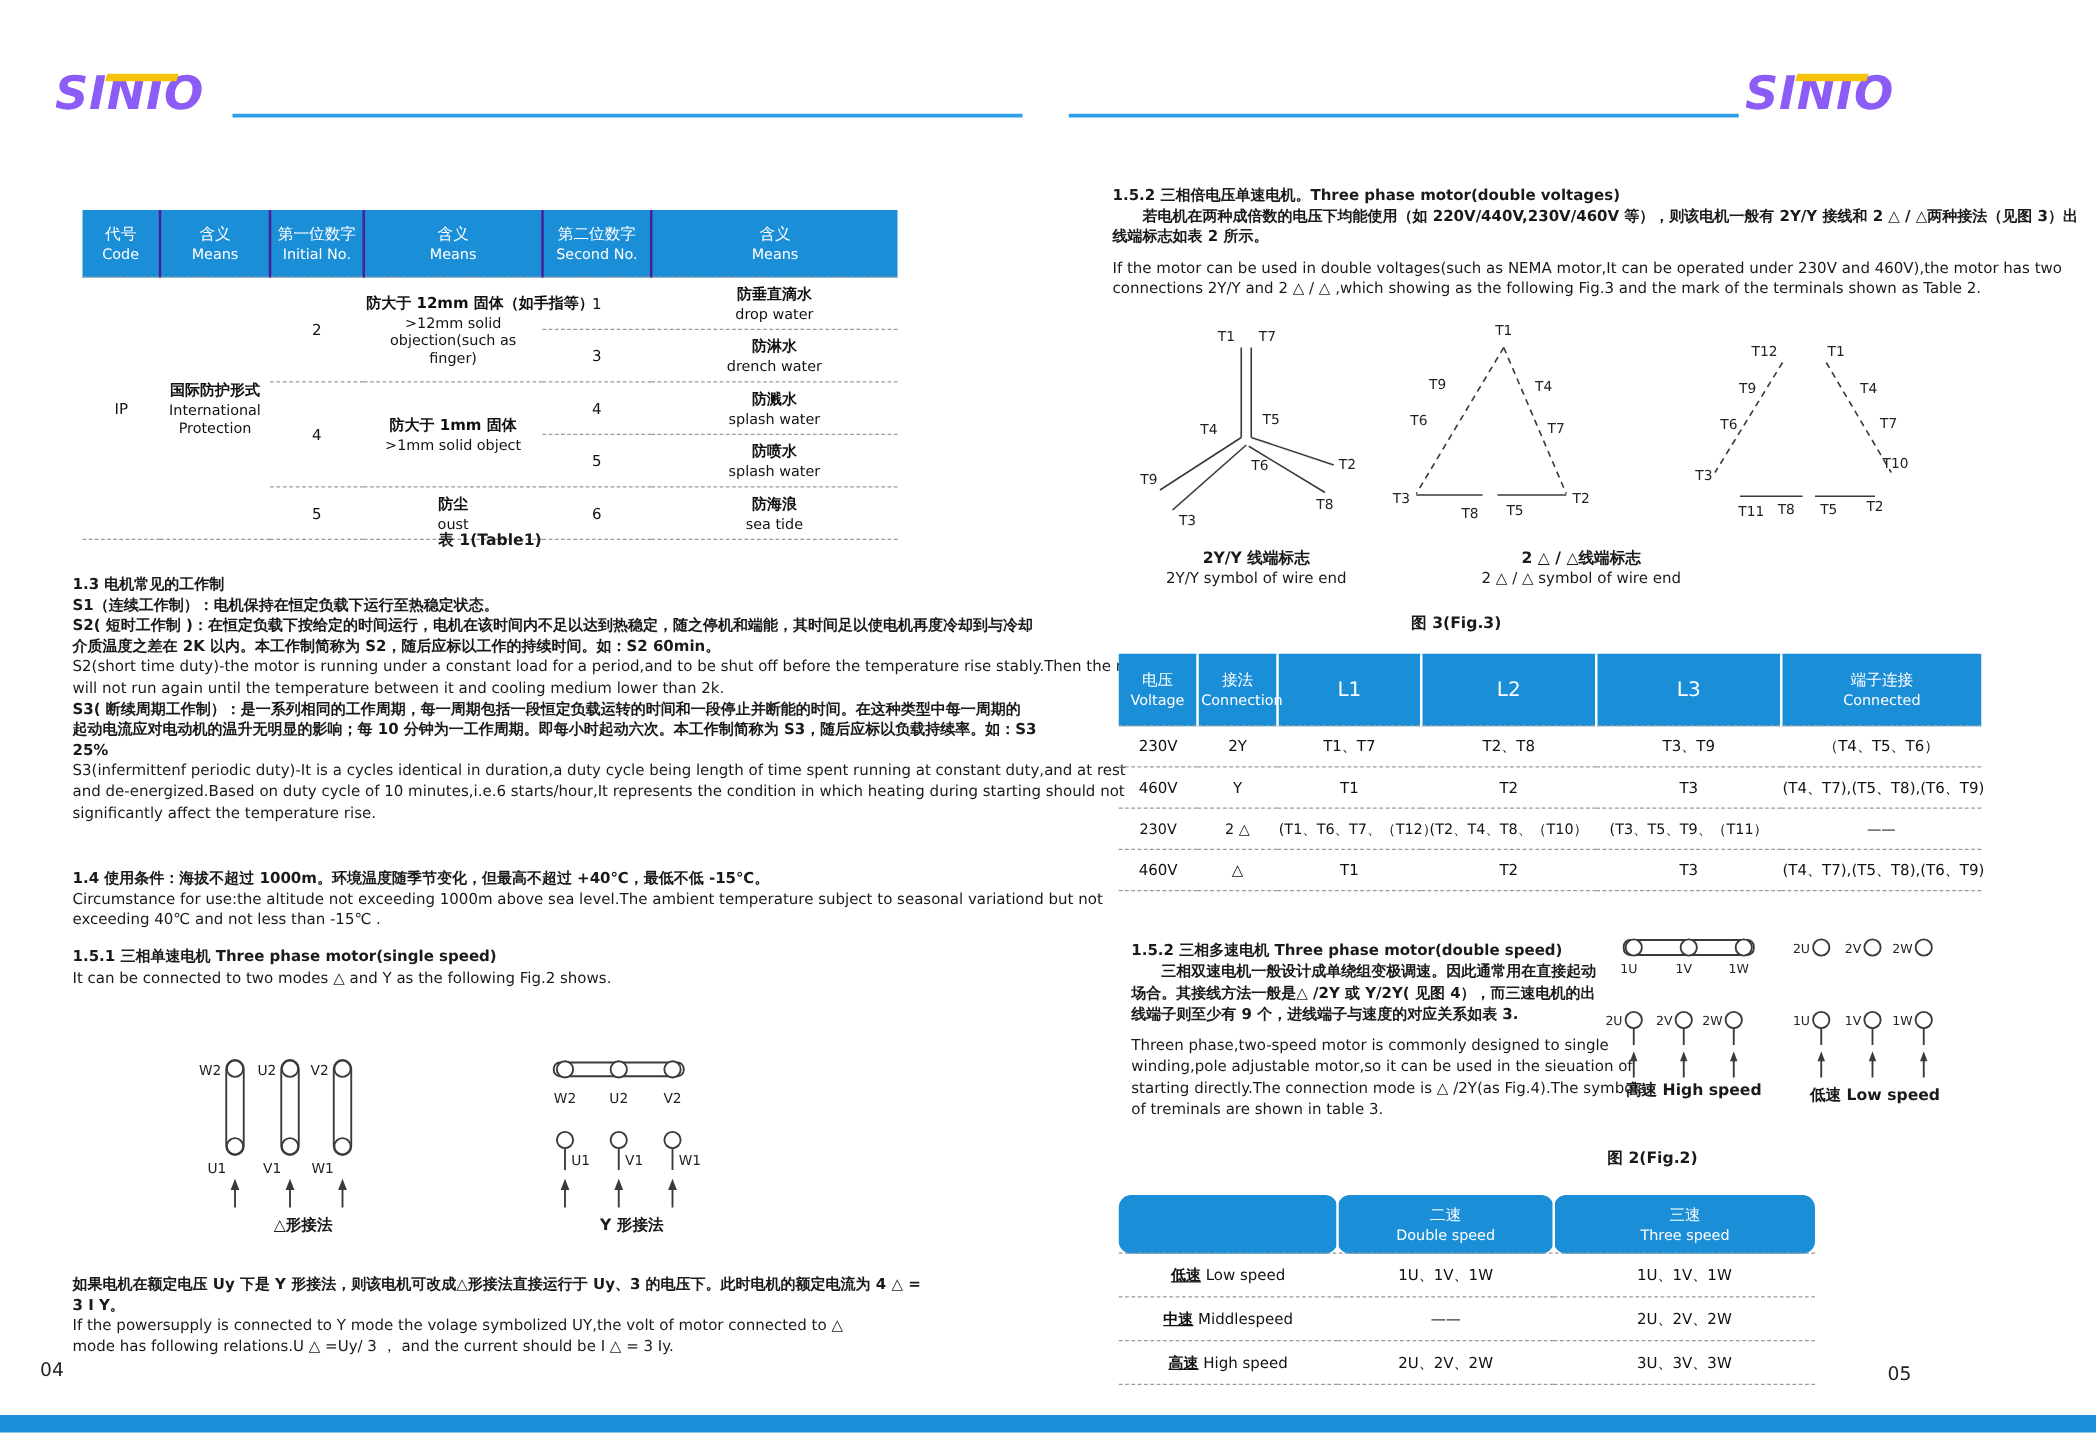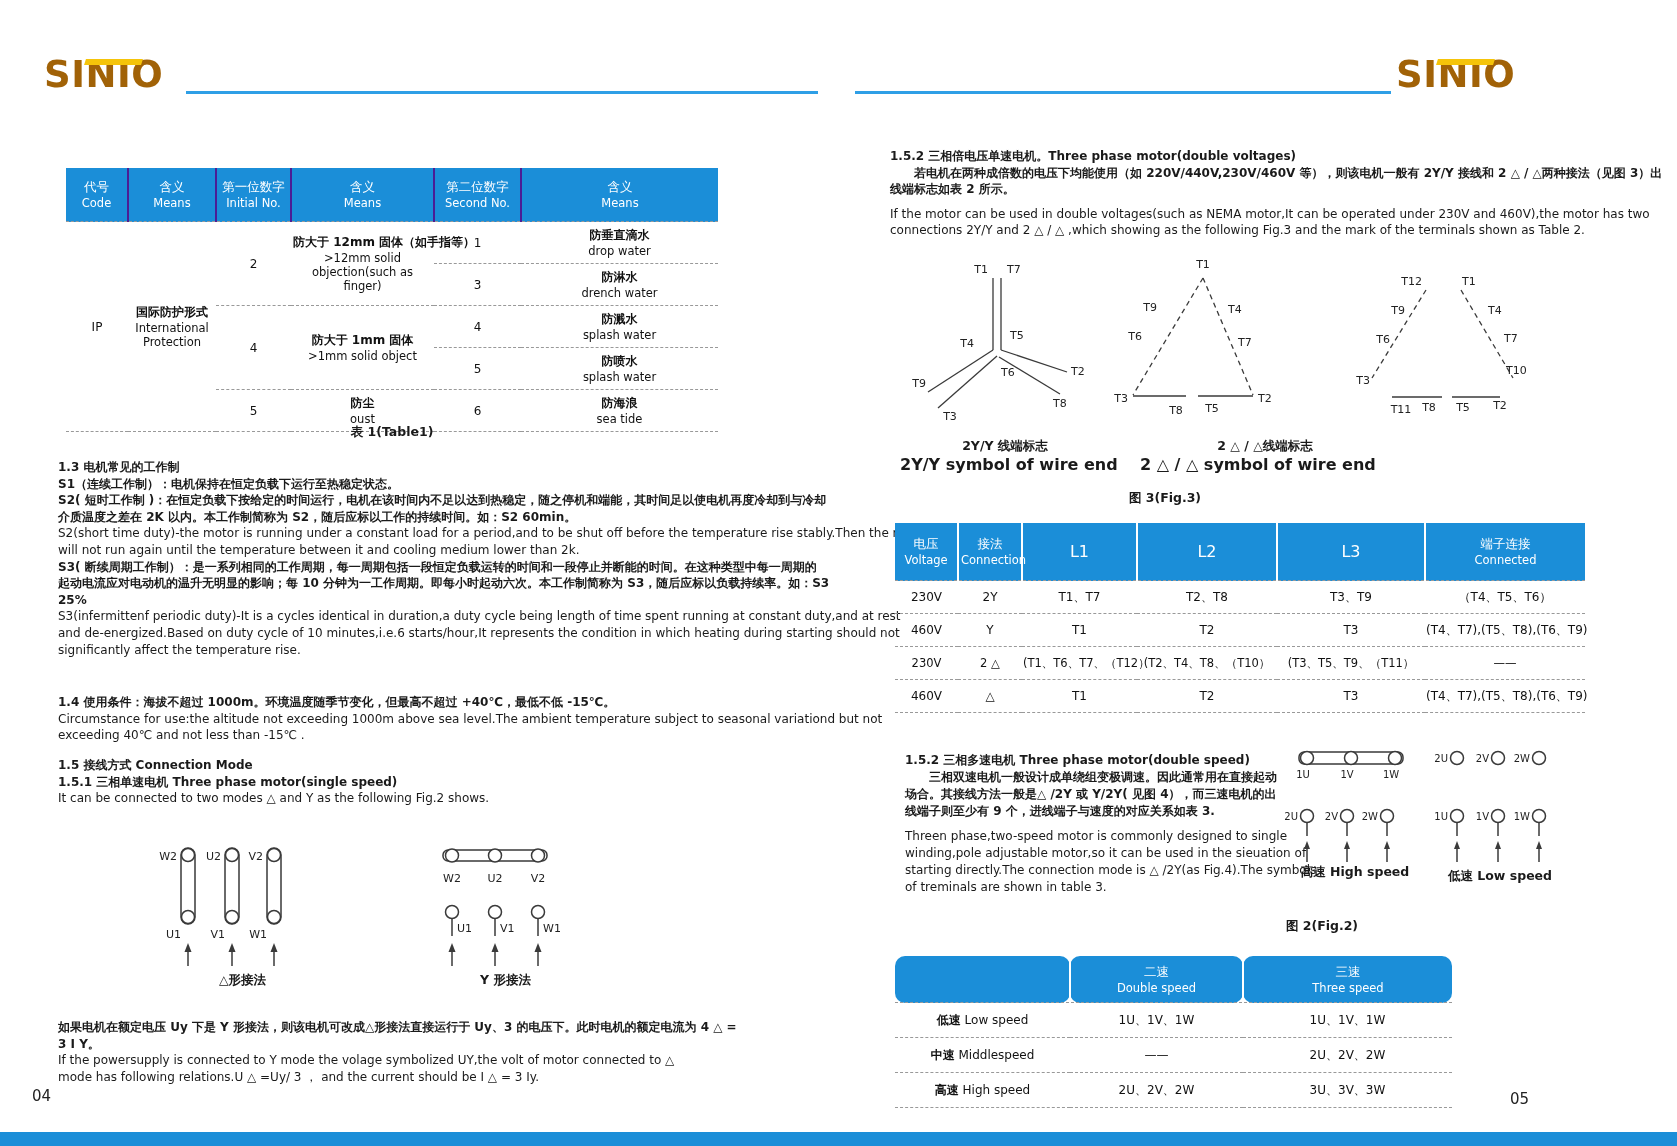--- a/index.html
+++ b/index.html
@@ -1,48 +1,48 @@
 <!DOCTYPE html>
 <html><head>
 <meta charset="utf-8">
 <style>
   html,body{margin:0;padding:0;}
   body{width:1677px;height:1146px;position:relative;background:#fff;overflow:hidden;
        font-family:"DejaVu Sans",sans-serif;color:#1a1a1a;}
   .abs{position:absolute;}
   .logo{width:140px;height:44px;}
-  .logo-text{font-weight:800;font-size:37px;color:#a16207;letter-spacing:.5px;line-height:40px;}
+  .logo-text{font-style:italic;font-weight:800;font-size:37px;color:#8b5cf6;letter-spacing:.5px;line-height:40px;}
   .logo-bar{position:absolute;left:41px;top:4px;width:57px;height:6px;background:#f5c40a;transform:skewX(-18deg);}
   .rule{position:absolute;height:3px;background:#2e9fe6;}
   .line{font-size:12px;line-height:16.6px;white-space:nowrap;color:#1a1a1a;}
   .zh{font-weight:bold;}
   .gap8{height:8px;}
   .caption{font-weight:bold;font-size:12.5px;text-align:center;white-space:nowrap;}
-  .capen{font-weight:bold;font-size:16px;white-space:nowrap;}
+  .capen{font-weight:normal;font-size:12px;text-align:center;white-space:nowrap;}
   table{border-collapse:collapse;table-layout:fixed;}
   th{background:#1b8ed8;color:#fff;font-weight:normal;vertical-align:middle;padding:2px;}
   td{text-align:center;vertical-align:middle;color:#111;}
   .hzh{font-size:12.5px;}
   .hen{font-size:11.5px;}
   .t1 th{border-right:2px solid #4c1d95;height:49px;}
   .t1 th:last-child{border-right:none;}
   .t1{border-bottom:1px dashed #999;}
   .t1 td{font-size:12px;border-top:1px dashed #999;padding:5px 2px;}
   .czh{font-weight:bold;font-size:12px;white-space:nowrap;}
   .cen{font-size:11.5px;}
   .t2 th{border-right:2px solid #fff;height:53px;}
   .t2 th:last-child{border-right:none;}
   .t2{border-bottom:1px dashed #999;}
   .t2 td{font-size:12px;border-top:1px dashed #999;height:30px;white-space:nowrap;}
   .t2 .tight td{font-size:11.5px;}
   .t3 th{border-right:2px solid #fff;height:42px;border-radius:10px;}
   .t3 th:last-child{border-right:none;}
   .t3{border-bottom:1px dashed #999;}
   .t3 td{font-size:12px;border-top:1px dashed #999;height:32px;white-space:nowrap;}
-  .rowlab .czh{display:inline;}
+  .rowlab .czh{display:inline;text-decoration:underline;}
   .rowlab .cen{display:inline;font-size:12px;}
   svg{overflow:visible;}
   svg .wire{stroke:#3a3a3a;stroke-width:1.5;fill:none;}
   svg .wire2{stroke:#3a3a3a;stroke-width:1.3;fill:none;}
   svg .dash{stroke:#3a3a3a;stroke-width:1.3;fill:none;stroke-dasharray:5,4;}
   svg .node{stroke:#3a3a3a;stroke-width:1.5;fill:#fff;}
   svg .arrow{fill:#3a3a3a;}
   svg text{font-family:"DejaVu Sans",sans-serif;font-size:11px;fill:#222;}
   .pgnum{font-size:15px;color:#222;}
   .footer{position:absolute;left:0;top:1132px;width:1677px;height:14px;background:#1b8ed8;}
@@ -175,21 +175,20 @@
   <div class="line">significantly affect the temperature rise.</div>
 </div>
 
 <div class="abs" style="left:58px;top:694px;width:690px">
   <div class="line zh">1.4 使用条件：海拔不超过 1000m。环境温度随季节变化，但最高不超过 +40℃，最低不低 -15℃。</div>
   <div class="line">Circumstance for use:the altitude not exceeding 1000m above sea level.The ambient temperature subject to seasonal variationd but not</div>
   <div class="line">exceeding 40℃ and not less than -15℃ .</div>
 </div>
 
 <div class="abs" style="left:58px;top:757px;width:690px">
-  <div class="line zh">1.5 接线方式 Connection Mode</div>
   <div class="line zh">1.5.1 三相单速电机 Three phase motor(single speed)</div>
   <div class="line">It can be connected to two modes △ and Y as the following Fig.2 shows.</div>
 </div>
 
 <div class="abs" style="left:140px;top:790px">
 <svg width="430" height="178" viewBox="0 0 430 178">
   <g>
     <rect class="wire" x="41" y="58" width="14" height="76" rx="7"></rect>
     <circle class="node" cx="48" cy="65" r="6.5"></circle>
         <circle class="node" cx="48" cy="127" r="6.5"></circle>

